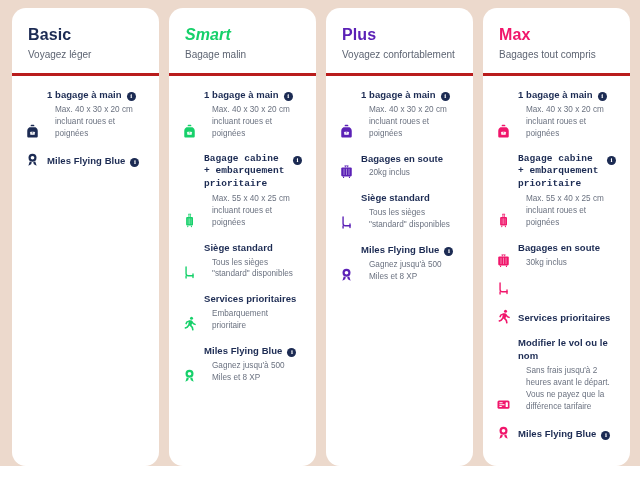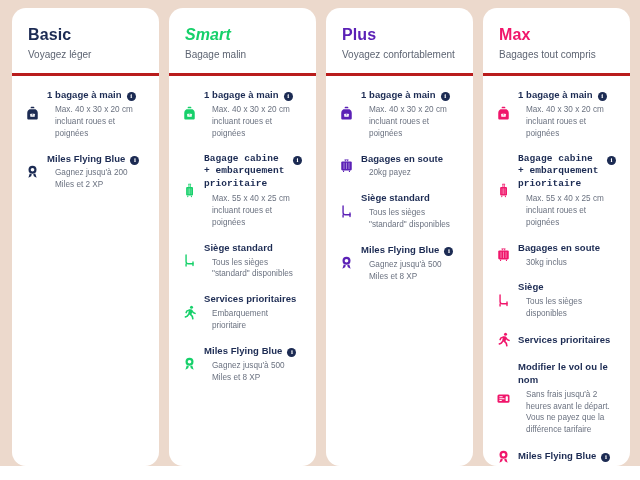--- a/index.html
+++ b/index.html
@@ -50,21 +50,21 @@
     color:#5d6472;
     line-height:1.25;
     margin:0;
   }
   .card-body{
     padding:13px 14px 10px 12px;
     flex:1;
   }
   .feature{
     display:flex;
-    align-items:center;
+    align-items:flex-end;
     margin-bottom:13px;
   }
   .feature:last-child{margin-bottom:0;}
   .f-icon{
     width:16px;min-width:16px;height:16px;
     margin-right:7px;
     margin-top:-1px;
     display:flex;align-items:center;justify-content:center;
   }
   .f-icon svg{display:block;}
@@ -137,21 +137,20 @@
       <circle cx="12" cy="9.2" r="2.9" fill="#ffffff"></circle>
       <path d="M7.6 15.2l-2.2 6.6 4.4-2.2 1.1-3.3z"></path>
       <path d="M16.4 15.2l2.2 6.6-4.4-2.2-1.1-3.3z"></path>
     </svg>
             </span>
             <div class="f-text">
               <div class="f-title-row">
                 <div class="f-title">Miles Flying Blue</div>
                 <span class="f-info">i</span>
               </div>
-              <div class="f-desc">Gagnez jusqu'à 200 Miles et 2 XP</div>
             </div>
           </div>
         </div>
       </div>
       <div class="card">
         <div class="card-head">
           <div class="card-title" style="color: rgb(22, 208, 106); font-style: italic;">Smart</div>
           <div class="card-sub">Bagage malin</div>
         </div>
         <div class="card-body">
@@ -276,21 +275,21 @@
       <rect x="15.8" y="20" width="1.8" height="2.4" rx=".8"></rect>
       <rect x="7.4" y="7.6" width="1.2" height="10" fill="#ffffff" opacity=".6"></rect>
       <rect x="11.4" y="7.6" width="1.2" height="10" fill="#ffffff" opacity=".6"></rect>
       <rect x="15.4" y="7.6" width="1.2" height="10" fill="#ffffff" opacity=".6"></rect>
     </svg>
             </span>
             <div class="f-text">
               <div class="f-title-row">
                 <div class="f-title">Bagages en soute</div>
               </div>
-              <div class="f-desc">20kg payez</div>
+              <div class="f-desc">20kg inclus</div>
             </div>
           </div>
           <div class="feature">
             <span class="f-icon">
               <svg width="15" height="15" viewBox="0 0 24 24" fill="none" stroke="#5b21b6" stroke-width="2.2" stroke-linecap="round" stroke-linejoin="round">
       <path d="M6.5 3v10.5c0 2 1.6 3.6 3.6 3.6h7.4"></path>
       <path d="M6.5 17.4v3.4"></path>
       <path d="M17.6 14.4l0 5.6"></path>
     </svg>
             </span>
@@ -387,26 +386,20 @@
             </div>
           </div>
           <div class="feature">
             <span class="f-icon">
               <svg width="15" height="15" viewBox="0 0 24 24" fill="none" stroke="#f0166b" stroke-width="2.2" stroke-linecap="round" stroke-linejoin="round">
       <path d="M6.5 3v10.5c0 2 1.6 3.6 3.6 3.6h7.4"></path>
       <path d="M6.5 17.4v3.4"></path>
       <path d="M17.6 14.4l0 5.6"></path>
     </svg>
             </span>
-            <div class="f-text">
-              <div class="f-title-row">
-                <div class="f-title">Siège</div>
-              </div>
-              <div class="f-desc">Tous les sièges disponibles</div>
-            </div>
           </div>
           <div class="feature">
             <span class="f-icon">
               <svg width="15" height="15" viewBox="0 0 24 24" fill="#f0166b">
       <circle cx="15.2" cy="3.7" r="2.4"></circle>
       <path d="M12.6 7.2c1.6-.7 3.3-.3 4.2 1l2 2.8 2.6 1.3a1.2 1.2 0 1 1-1 2.2l-3-1.5-1.2-1.5-1 3.3 2.5 2.8.9 4.2a1.3 1.3 0 0 1-2.5.6l-.8-3.7-3.3-3.4-2.8 3.3-3.4 1.6a1.2 1.2 0 1 1-1-2.2l2.9-1.4 2.3-3.2.7-4.3-1.9 1.3-1.1 2.3a1.2 1.2 0 1 1-2.2-1l1.4-2.9 5.7-2.6z"></path>
     </svg>
             </span>
             <div class="f-text">
               <div class="f-title-row">

